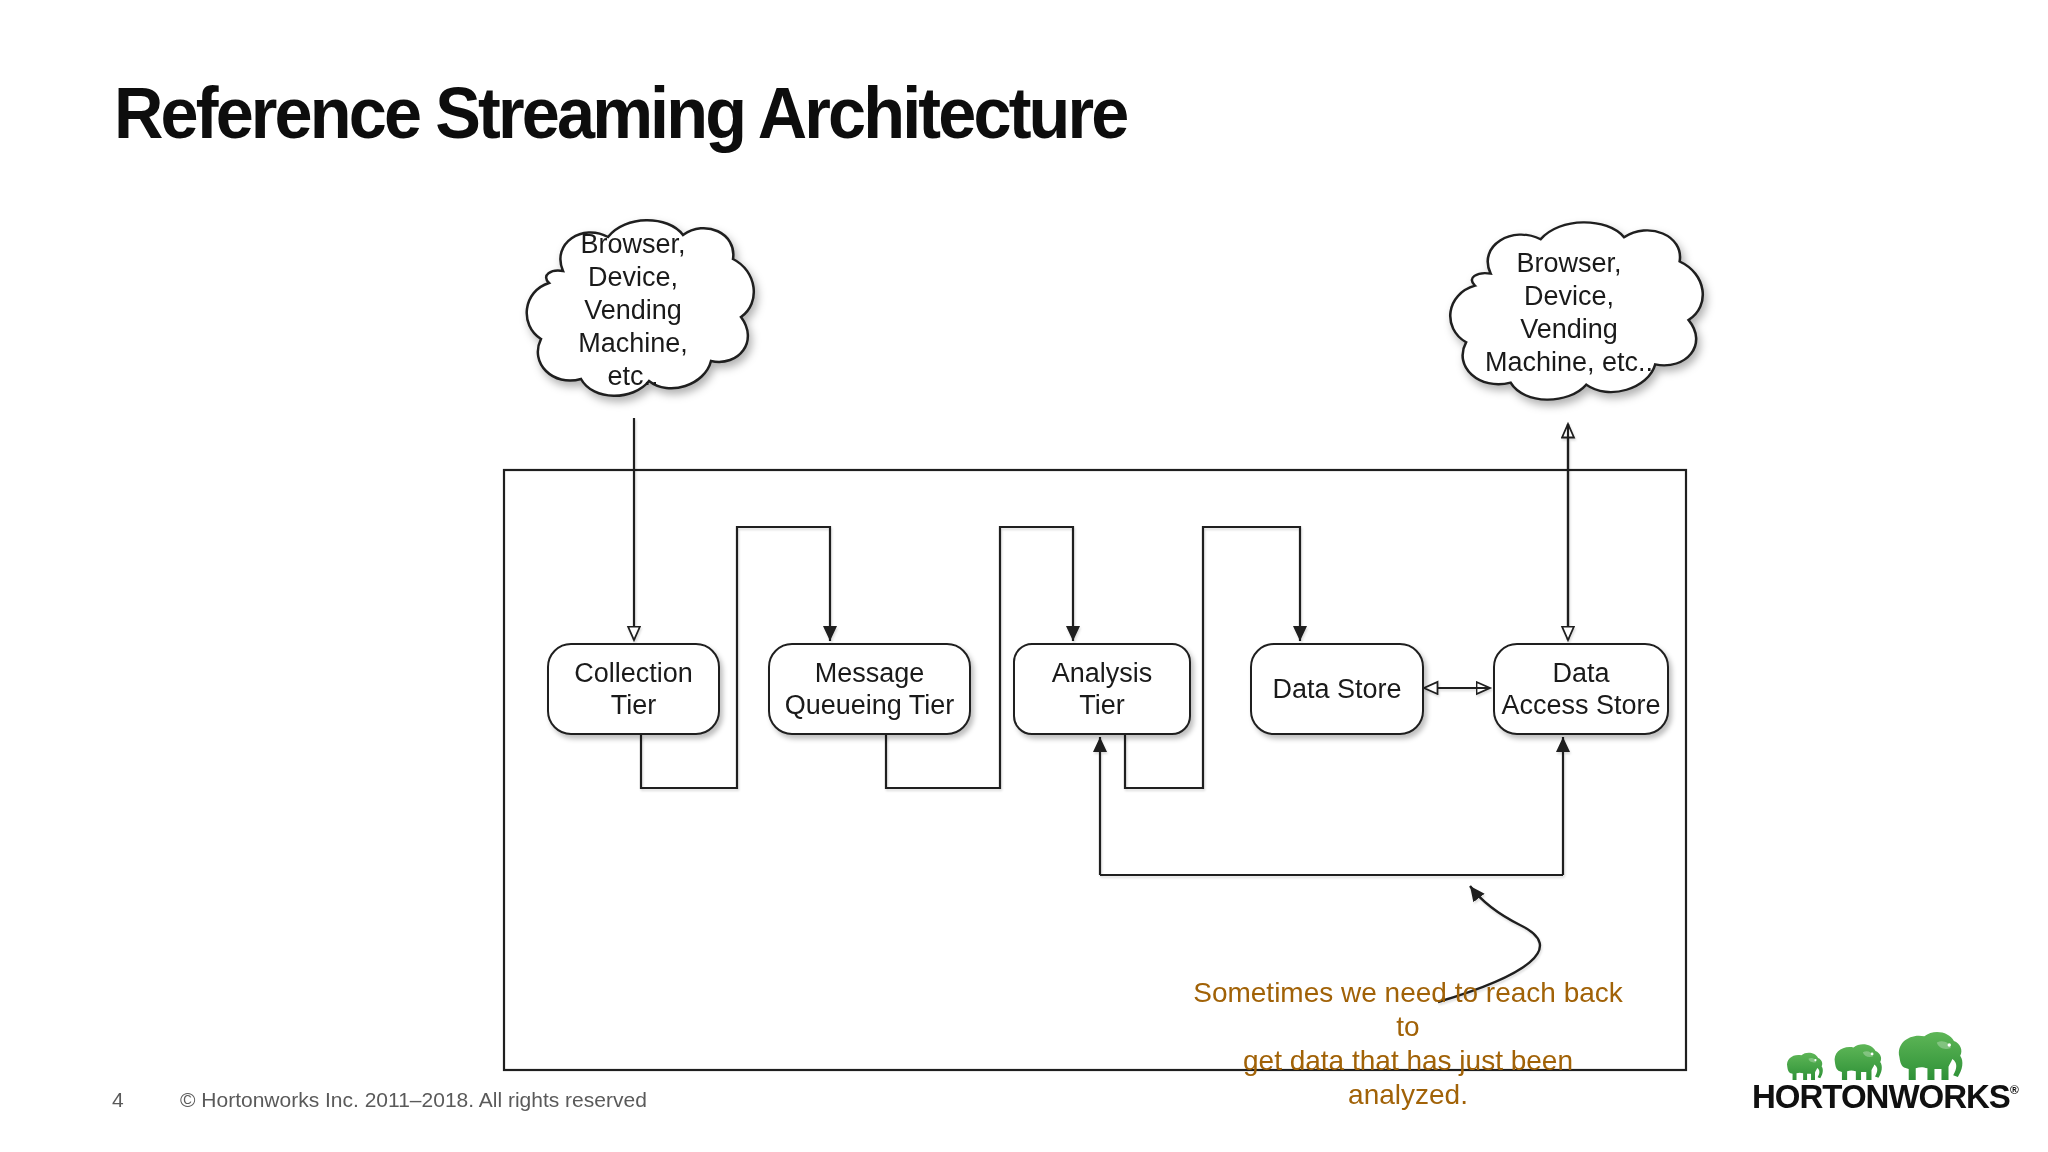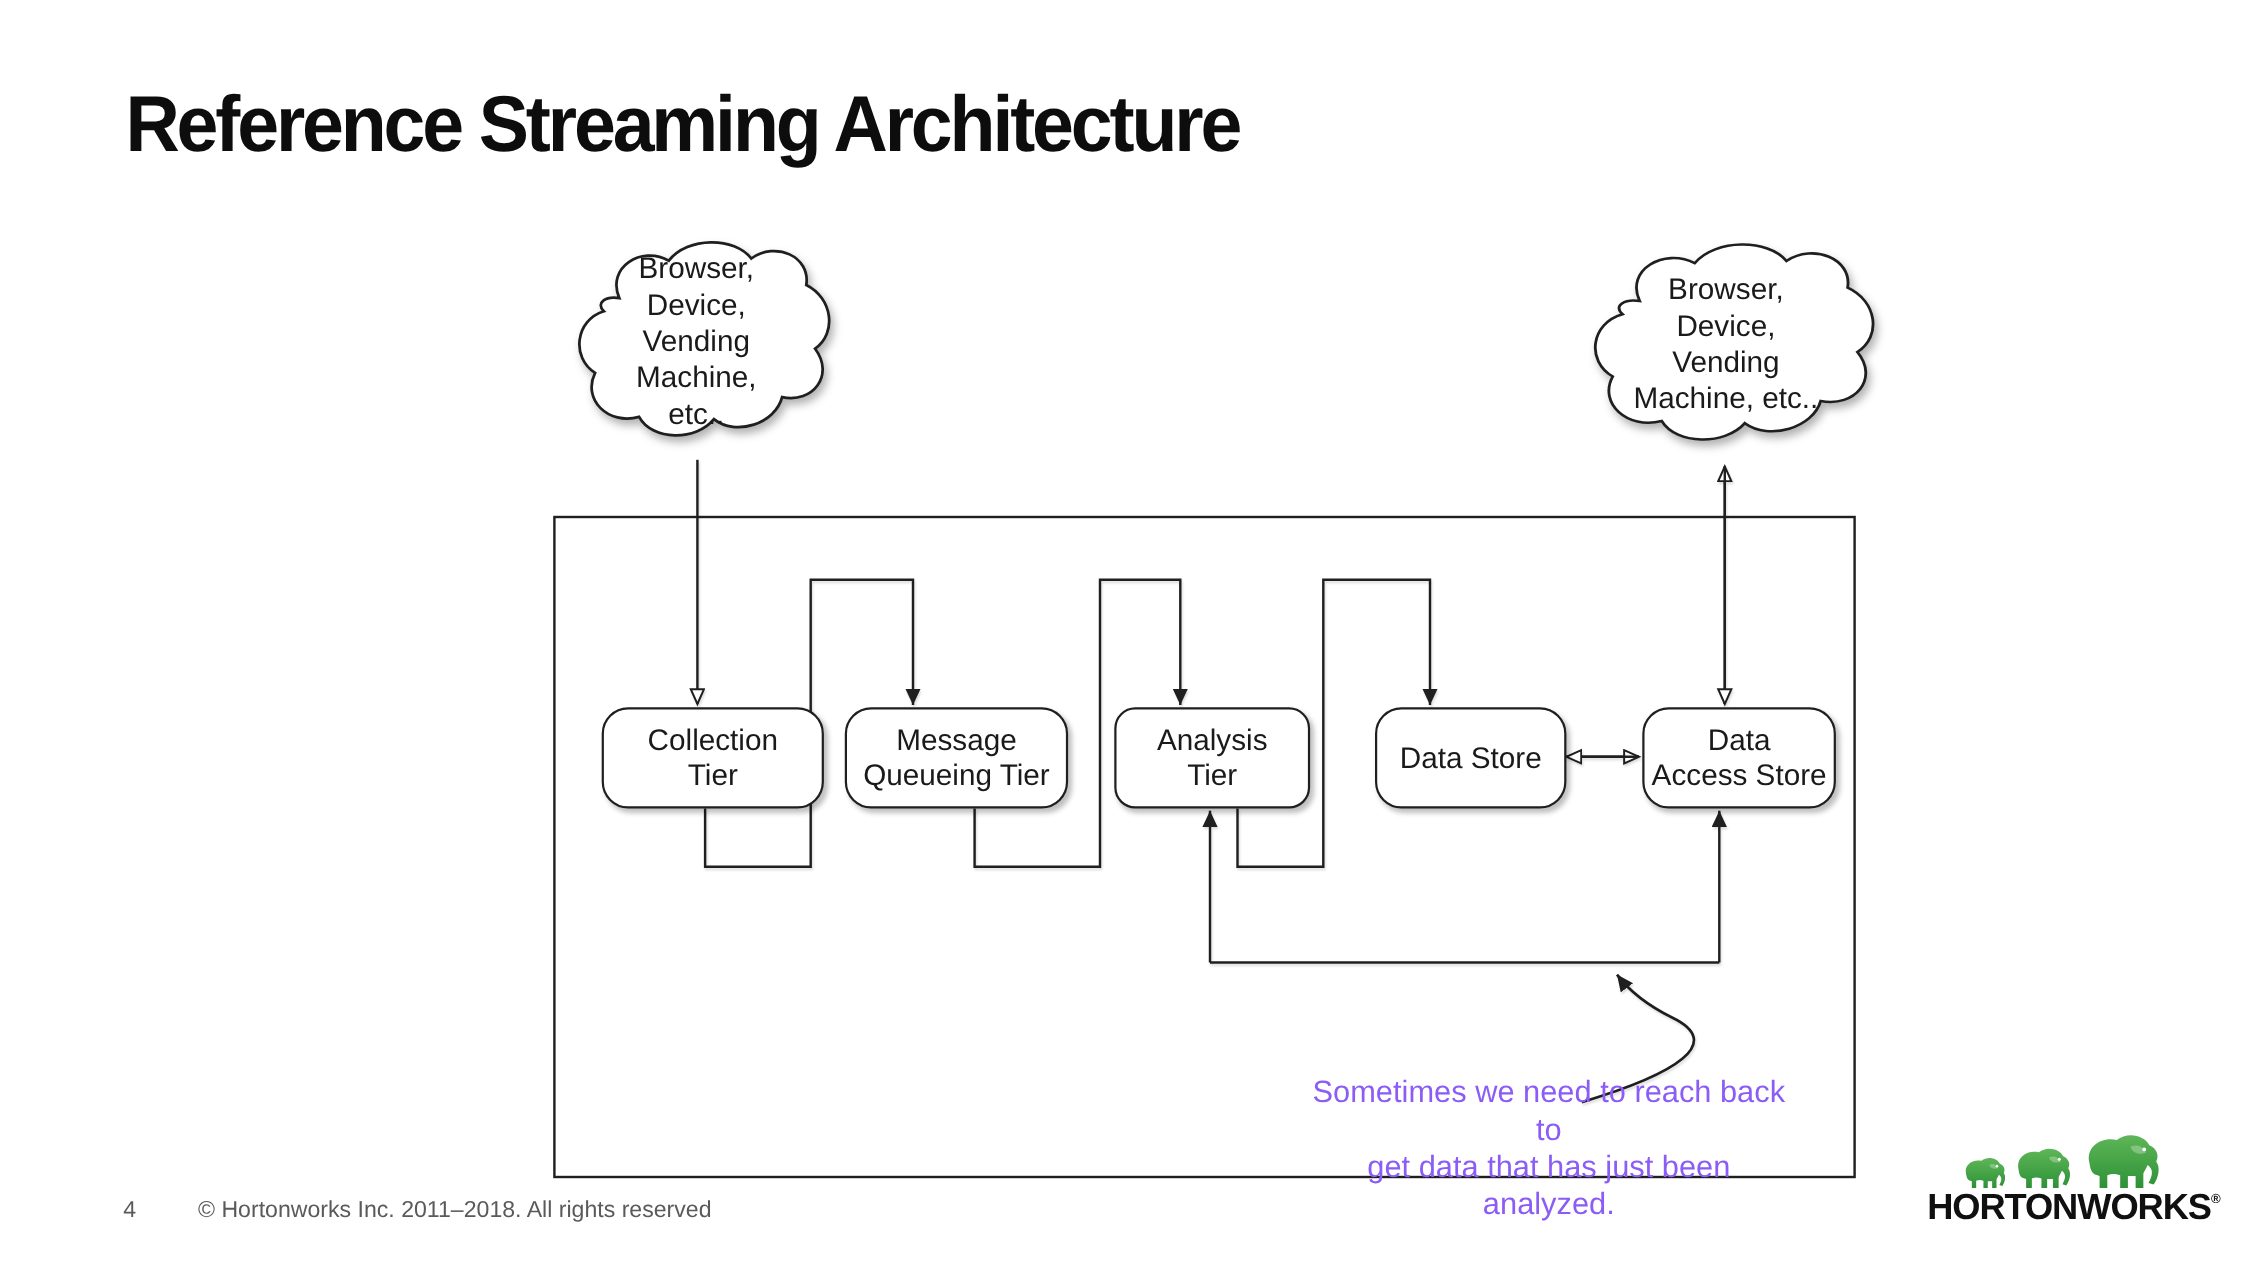--- a/index.html
+++ b/index.html
@@ -26,29 +26,29 @@
   #cloud-left-text{left:513px;top:228px;width:240px;}
   #cloud-right-text{left:1435px;top:247px;width:268px;}
   
   .tier{
     box-sizing:border-box;height:92px;top:643px;
     background:#fff;border:2px solid #1f1f1f;border-radius:24px;
     box-shadow:3px 4px 5px rgba(0,0,0,.25);
     display:flex;align-items:center;justify-content:center;text-align:center;
     font-size:27px;line-height:32px;color:#1a1a1a;
   }
-  #tier-collection{left:547px;width:202px;}
+  #tier-collection{left:547px;width:173px;}
   #tier-message{left:768px;width:203px;}
   #tier-analysis{left:1013px;width:178px;border-radius:19px;}
   #tier-datastore{left:1250px;width:174px;}
   #tier-dataaccess{left:1493px;width:176px;}
   
   #annotation{
     left:1180px;top:976px;width:456px;text-align:center;
-    font-size:28px;line-height:34px;color:#8b5cf6;
+    font-size:28px;line-height:34px;color:#a16207;
   }
   
   .footer{top:1088px;font-size:21px;color:#5a5a5a;}
   #page-number{left:112px;}
   #copyright{left:180px;}
   
   #logo{left:1752px;top:1026px;width:236px;}
   #logo-elephants{position:absolute;left:0;top:0;width:236px;height:56px;}
   #logo-text{
     position:absolute;left:0;top:52px;width:236px;text-align:left;

